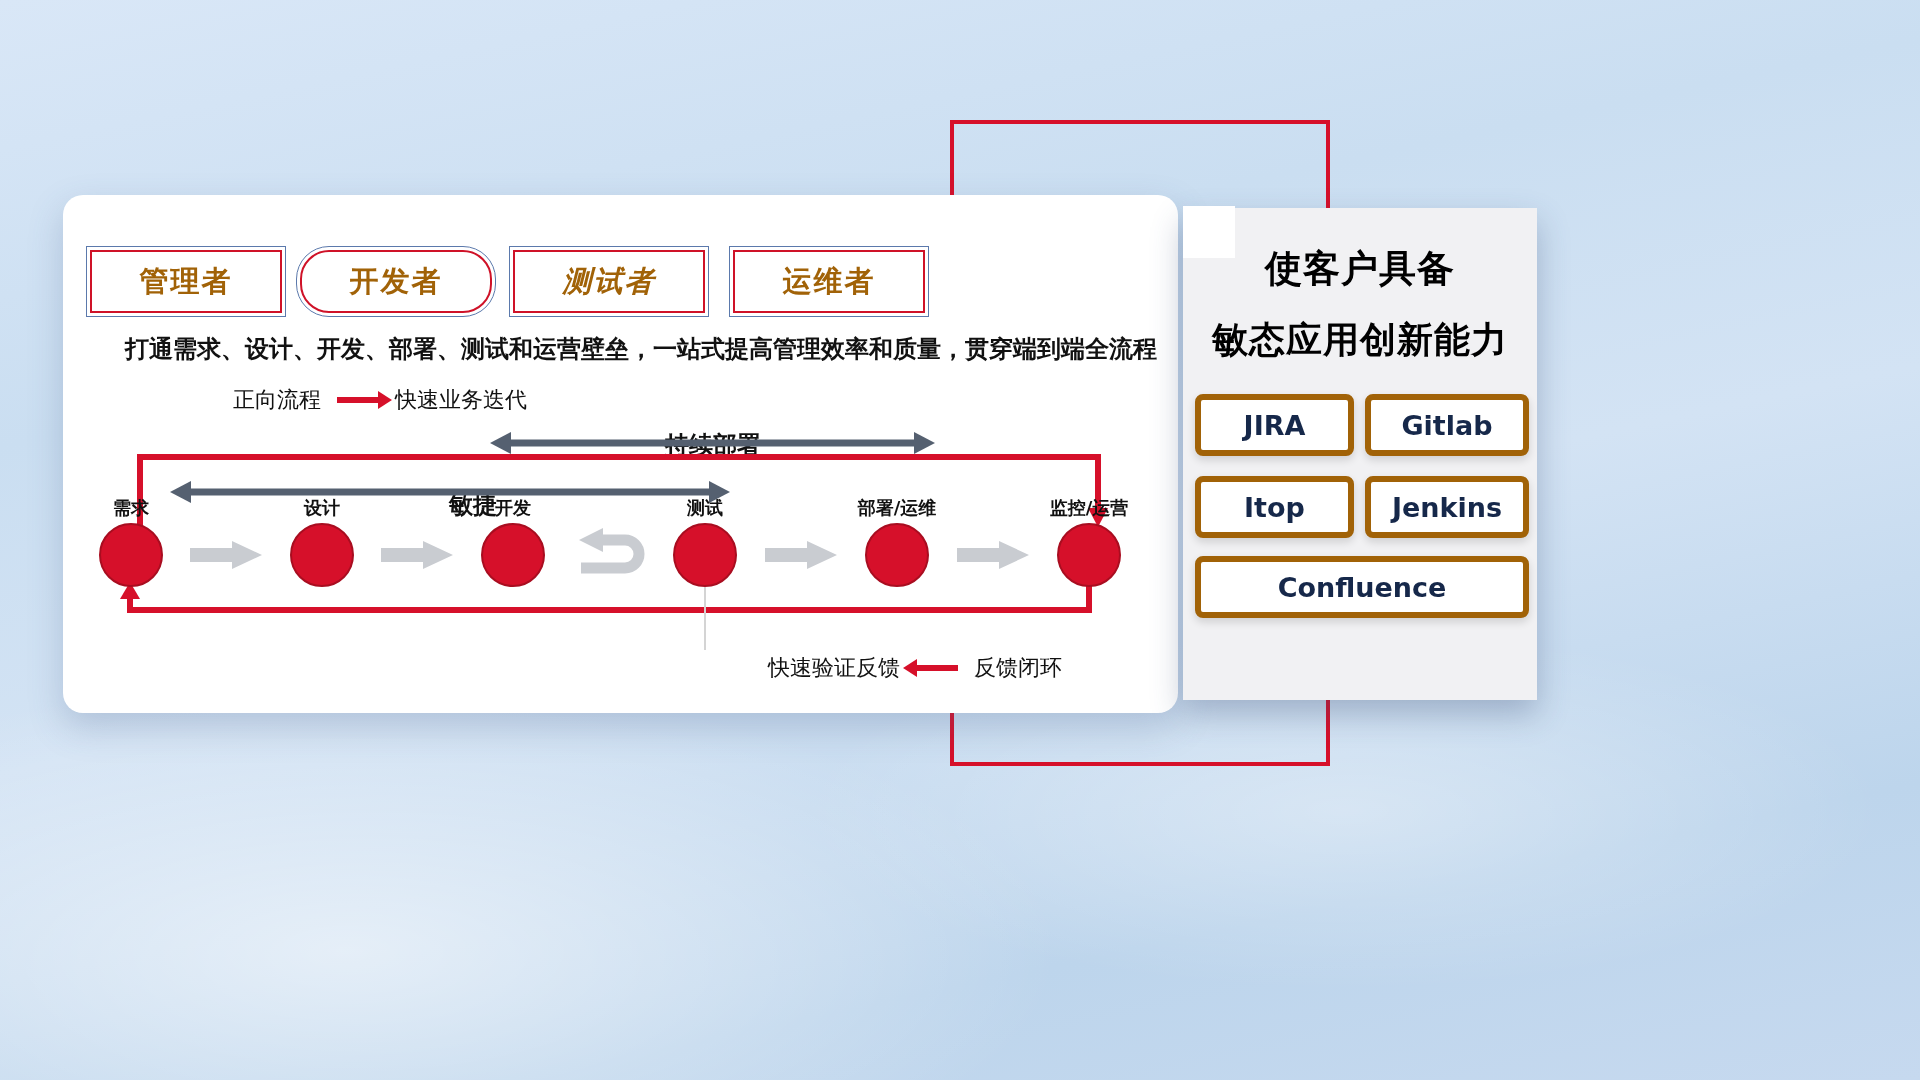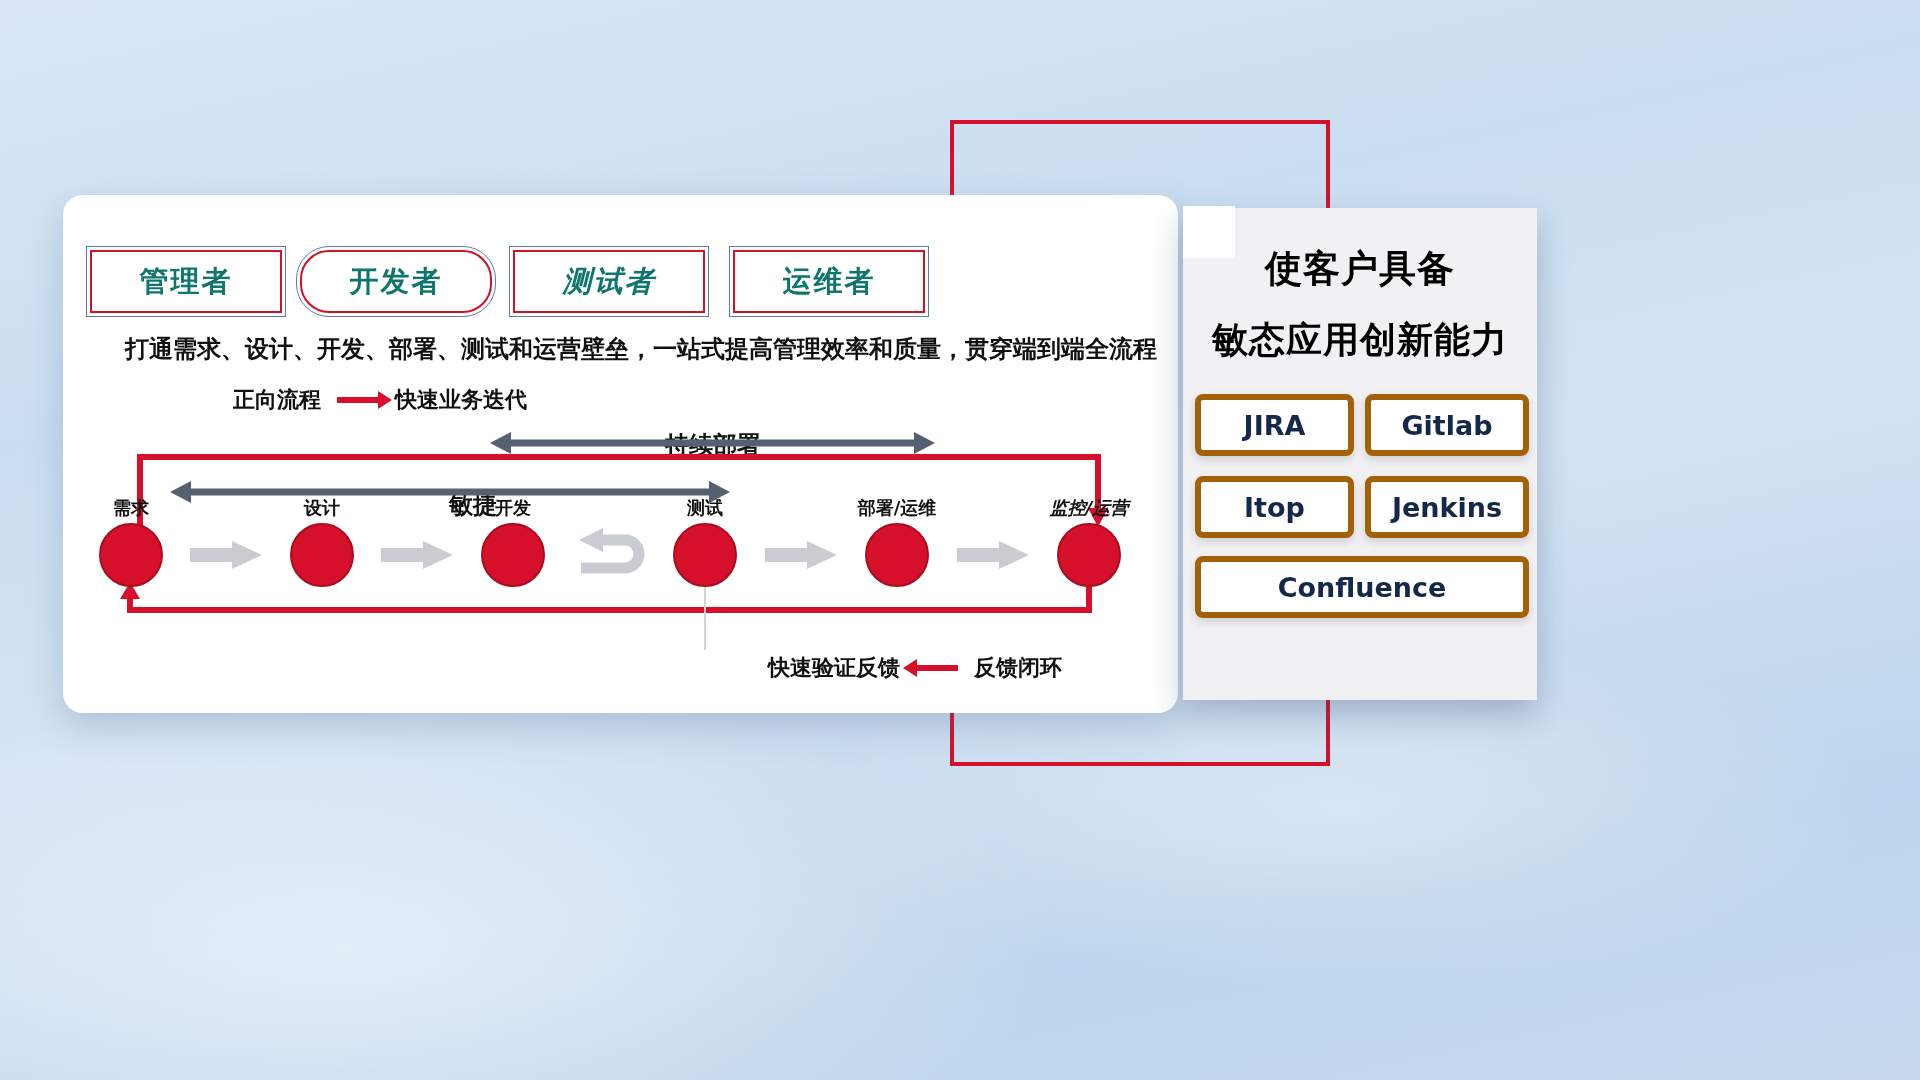--- a/index.html
+++ b/index.html
@@ -21,29 +21,29 @@
   }
   
   .panel-white{
     position:absolute;left:63px;top:195px;width:1115px;height:518px;
     background:#ffffff;border-radius:20px;z-index:2;
     box-shadow:0 14px 34px rgba(70,95,140,.25);
   }
   .role{
     position:absolute;top:55px;height:59px;line-height:59px;text-align:center;
     border:2px solid #cf1228;outline:1px solid #5b79ac;outline-offset:3px;
-    color:#0f766e;font-weight:bold;font-size:29px;background:#fff;letter-spacing:2px;
+    color:#a16207;font-weight:bold;font-size:29px;background:#fff;letter-spacing:2px;
   }
   .subtitle{
     position:absolute;left:62px;top:138px;width:1050px;
     color:#111;font-weight:bold;font-size:24px;white-space:nowrap;
   }
   .legend-row{
     position:absolute;display:flex;align-items:center;gap:16px;
-    color:#111;font-weight:bold;font-size:22px;white-space:nowrap;
+    color:#111;font-weight:normal;font-size:22px;white-space:nowrap;
   }
   .legend-forward{left:170px;top:190px;}
   .legend-feedback{left:705px;top:458px;}
   .arr{position:relative;display:inline-block;width:42px;height:6px;background:#d6102a;}
   .arr.right::after{
     content:"";position:absolute;right:-13px;top:-6px;
     border-left:14px solid #d6102a;border-top:9px solid transparent;border-bottom:9px solid transparent;
   }
   .arr.left::after{
     content:"";position:absolute;left:-13px;top:-6px;
@@ -152,21 +152,21 @@
         <circle cx="834" cy="360" r="31" fill="#d6102a" stroke="#a90d20" stroke-width="2"></circle>
         <circle cx="1026" cy="360" r="31" fill="#d6102a" stroke="#a90d20" stroke-width="2"></circle>
       </g>
     </svg>
 
     <div class="stage-label" style="left:-17px;">需求</div>
     <div class="stage-label" style="left:174px;">设计</div>
     <div class="stage-label" style="left:365px;">开发</div>
     <div class="stage-label" style="left:557px;">测试</div>
     <div class="stage-label" style="left:749px;">部署/运维</div>
-    <div class="stage-label" style="left:941px;font-style:italic;">监控/运营</div>
+    <div class="stage-label" style="left:941px;">监控/运营</div>
 
     <div class="legend-row legend-feedback">
       <span>快速验证反馈</span>
       <span class="arr left"></span>
       <span>反馈闭环</span>
     </div>
   </div>
 
   <div class="corner-accent"></div>
   <div class="panel-gray">

